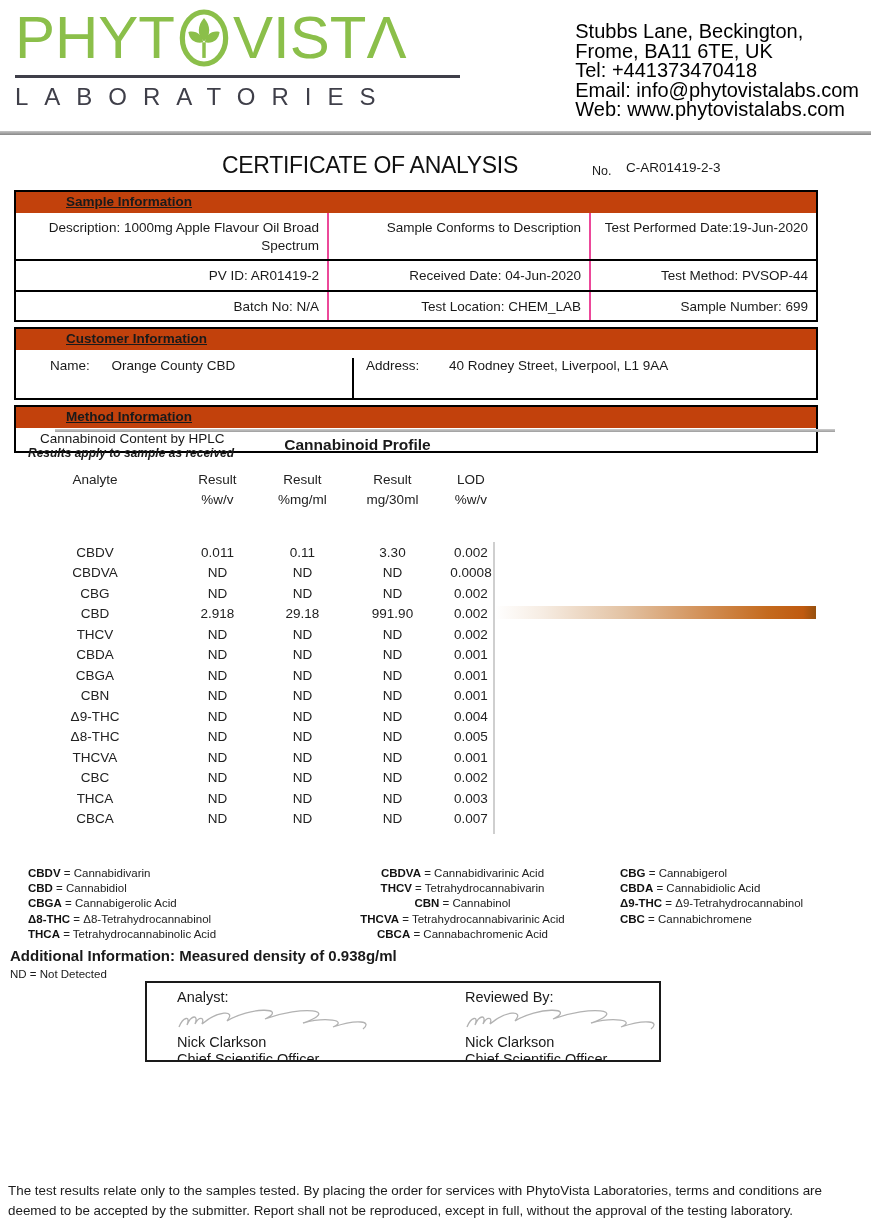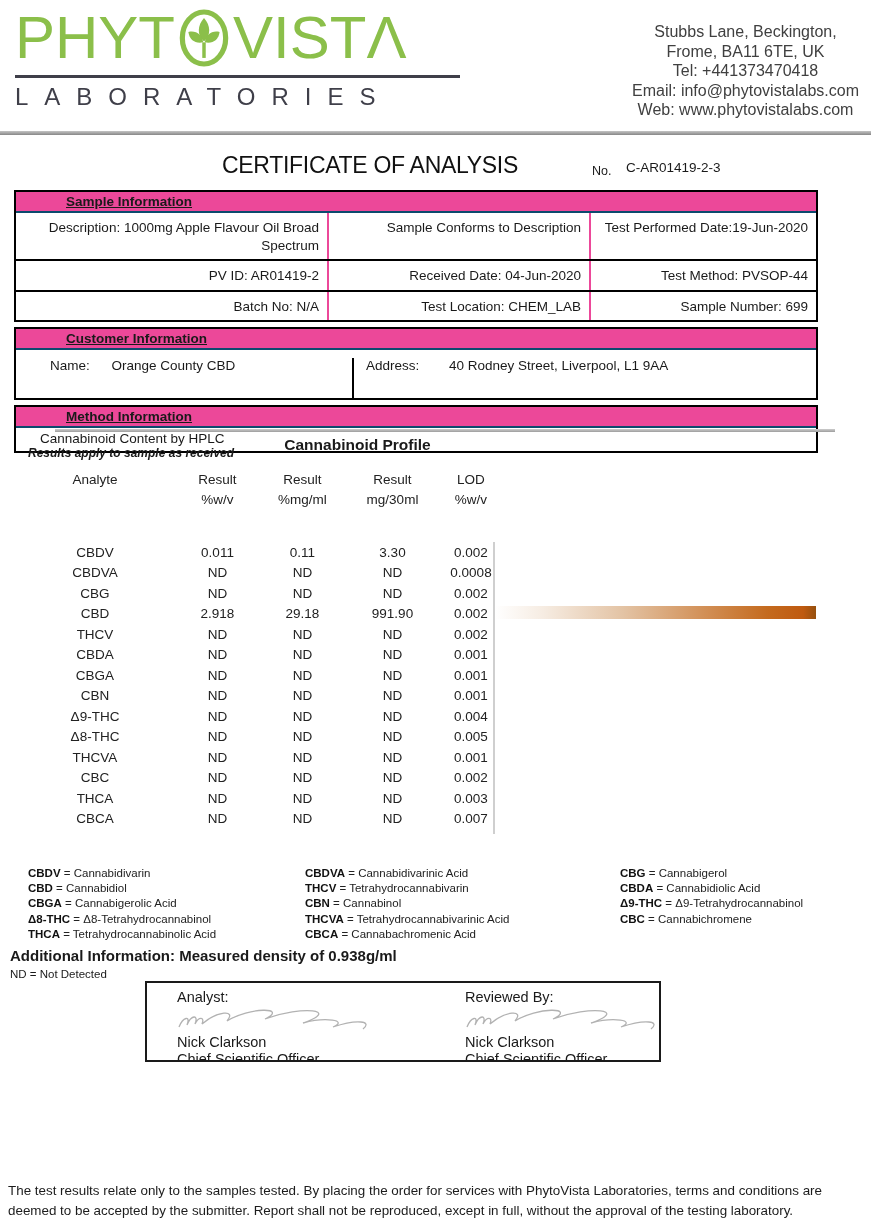--- a/index.html
+++ b/index.html
@@ -7,32 +7,32 @@
     position:relative; width:871px; height:1232px; background:#ffffff;
     font-family:"Liberation Sans", sans-serif; color:#1a1a1a; overflow:hidden;
   }
   
   .header { position:absolute; top:6px; left:15px; width:844px; height:124px; }
   .logo { position:absolute; left:0; top:2px; width:445px; }
   .logo-word { display:flex; align-items:center; color:#8bbf4a; font-size:60px; font-weight:500; line-height:1; letter-spacing:0px; }
   .logo-word .leaf { margin:0 3px; }
   .logo-sub { margin-top:7px; border-top:3px solid #3f3f49; padding-top:5px;
     font-size:24px; letter-spacing:16px; color:#3f3f49; font-weight:500; white-space:nowrap; }
-  .address { position:absolute; right:0; top:16px; text-align:center; font-size:16px; line-height:19.5px; color:#404040; }
+  .address { position:absolute; right:0; top:16px; text-align:left; font-size:20px; line-height:19.5px; color:#000000; }
   .header-rule { position:absolute; top:131px; left:0; width:871px; height:4px;
     background:linear-gradient(#c4c4c4,#878787); }
   
   .title-row { position:absolute; top:150px; left:0; width:871px; height:36px; }
   .coa-title { position:absolute; left:222px; top:2px; font-size:23px; font-weight:400; letter-spacing:-0.3px; color:#111; }
   .no-label { position:absolute; left:592px; top:14px; font-size:12.5px; }
   .no-value { position:absolute; left:626px; top:10px; font-size:13.5px; }
   
   .info-col { position:absolute; top:190px; left:14px; width:804px; }
   .sec { border:2px solid #000; margin-bottom:5px; background:#fff; }
-  .sec-head { background:#ec4899; border-bottom:2px solid #0c4a6e; padding:2px 14px 2px 50px; font-size:13.5px; font-weight:700; }
+  .sec-head { background:#c2410c; border-bottom:2px solid #c2410c; padding:2px 14px 2px 50px; font-size:13.5px; font-weight:700; }
   .sec-head span { text-decoration:underline; }
   .s-row { display:grid; grid-template-columns:311px 262px auto; font-size:13.5px; line-height:17.5px; }
   .s-row + .s-row { border-top:2px solid #000; }
   .s-cell { padding:6px 8px 5px 11px;text-align:right; }
   .s-cell + .s-cell { border-left:2px solid #ec4899; }
   .cust-row { display:flex; min-height:40px; padding-top:8px; font-size:13.5px; }
   .cust-left { width:302px; padding-left:34px; }
   .cust-left .val { margin-left:18px; }
   .cust-right { flex:1; border-left:2px solid #000; padding-left:12px; }
   .cust-right .val { margin-left:26px; }
@@ -46,21 +46,21 @@
   .cp-head { position:absolute; left:15px; top:38px; display:grid; grid-template-columns:160px 85px 85px 95px 62px;
     text-align:center; font-size:13.5px; line-height:1.5; color:#222; }
   .cp-body { position:absolute; left:15px; top:110px; display:flex; flex-direction:column; }
   .cp-row { display:grid; grid-template-columns:160px 85px 85px 95px 62px; height:20.5px; align-items:center;
     text-align:center; font-size:13.5px; color:#222; }
   .chart-axis { position:absolute; left:493px; top:110px; width:2px; height:292px; background:#cfcfcf; }
   .cbd-bar { position:absolute; left:495px; top:174px; width:321px; height:13px;
     background:linear-gradient(90deg,#ffffff 0%,#f6ece2 15%,#e3c3a4 40%,#d29057 65%,#c46a1e 85%,#bf5a10 96%,#96500e 100%); }
   
   .legend { position:absolute; top:866px; left:28px; display:flex; font-size:11.5px; line-height:15.2px; color:#222; }
-  .leg-col1 { width:277px; } .leg-col2 { width:315px; } .leg-col3 { width:240px; }
+  .leg-col1 { width:277px; } .leg-col2 { width:315px;text-align:center; } .leg-col3 { width:240px; }
   .legend b { color:#111; }
   
   .additional { position:absolute; top:947px; left:10px; }
   .add-line1 { font-size:15px; font-weight:700; }
   .add-line2 { font-size:11.5px; margin-top:4px; }
   
   .sigbox { position:absolute; top:981px; left:145px; width:512px; height:77px; border:2px solid #1a1a1a;
     overflow:hidden; font-size:14.5px; }
   .sig-col { position:absolute; top:6px; width:230px; }
   .sig-col.left { left:30px; } .sig-col.right { left:318px; }

